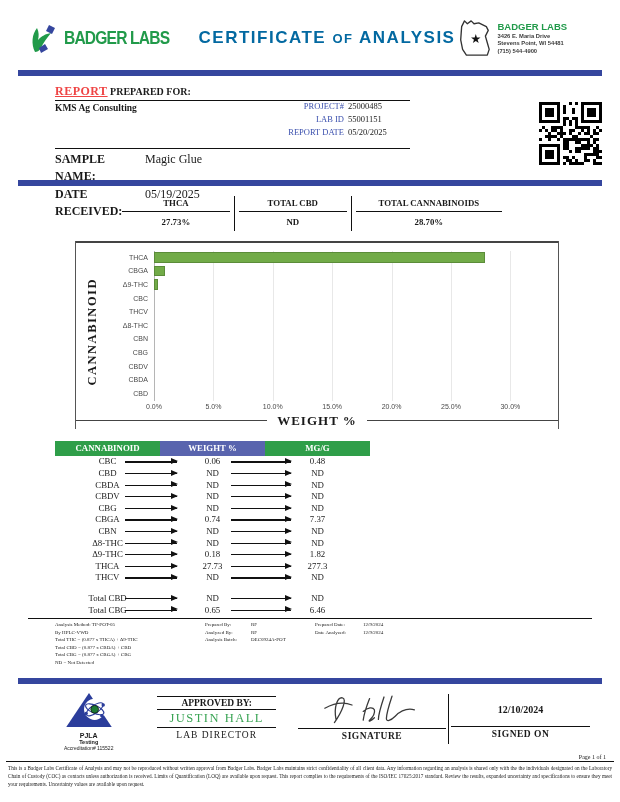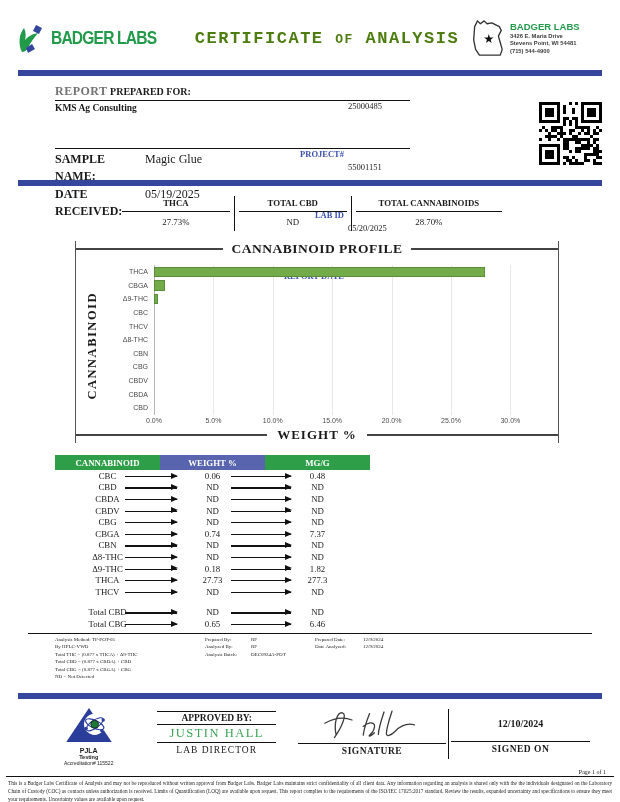--- a/index.html
+++ b/index.html
@@ -1,49 +1,49 @@
 <!DOCTYPE html>
 <html><head>
 <meta charset="utf-8">
 <style>
   html,body{margin:0;padding:0;background:#fff;}
   .page{width:620px;height:802px;background:#fff;position:relative;font-family:"Liberation Serif",serif;color:#1a1a1a;overflow:hidden;}
 
   
-  .hdr{display:flex;align-items:center;justify-content:space-between;padding:12px 14px 6px 16px;height:52px;}
+  .hdr{display:flex;align-items:center;justify-content:center;padding:12px 14px 6px 16px;height:52px;}
   .brandL{display:flex;align-items:center;gap:5px;width:170px;}
   .brandL .bname{font-family:"Liberation Sans",sans-serif;font-weight:bold;font-size:19px;color:#219a4a;letter-spacing:-1px;transform:scaleX(.82);transform-origin:left;white-space:nowrap;}
-  .ctitle{font-family:Liberation Mono, monospace;font-weight:bold;font-size:17px;letter-spacing:1.5px;color:#4d7c0f;white-space:nowrap;}
+  .ctitle{font-family:Liberation Sans, sans-serif;font-weight:bold;font-size:17px;letter-spacing:1.5px;color:#0369a1;white-space:nowrap;}
   .ctitle .of{font-size:13px;}
   .brandR{display:flex;align-items:center;gap:4px;width:138px;}
   .brandR .txt{font-family:"Liberation Sans",sans-serif;line-height:1.25;}
   .brandR .bname{font-weight:bold;font-size:9.5px;color:#219a4a;letter-spacing:0;}
   .brandR .addr{font-size:5.8px;font-weight:bold;color:#3c3c3c;}
   .bluebar{height:6px;background:#35469e;margin:0 18px;}
 
   
   .report{position:relative;margin:8px 30px 6px 55px;height:90px;}
   .rp-head{font-weight:bold;font-size:10px;border-bottom:1.3px solid #111;width:355px;padding-bottom:1px;}
-  .rp-head .rw{color:#737373;font-size:12px;letter-spacing:.5px;}
+  .rp-head .rw{color:#ef4444;font-size:12px;text-decoration:underline;letter-spacing:.5px;}
   .client{font-weight:bold;font-size:9.5px;margin-top:2px;}
   .fields{position:absolute;top:16px;left:0;width:355px;}
   .frow{display:flex;justify-content:flex-end;font-size:8.5px;line-height:1.5;}
-  .flab{color:#3b50ae;font-weight:bold;text-align:right;margin-top:48px;}
+  .flab{color:#3b50ae;font-weight:normal;text-align:right;}
   .fval{width:62px;text-align:left;padding-left:4px;}
   .sampleline{position:absolute;top:64px;left:0;width:355px;border-top:1.3px solid #111;padding-top:2px;}
   .srow{display:flex;font-size:12px;line-height:1.45;}
   .slab{font-weight:bold;width:90px;}
   .qrbox{position:absolute;right:-12px;top:18px;}
 
   
   .summary{display:flex;margin:10px 0 4px 118px;width:388px;}
   .scol{text-align:center;padding:0 4px;}
   .scol1{width:112px;}.scol2{width:112px;border-left:1px solid #111;border-right:1px solid #111;}.scol3{width:152px;}
   .sh{font-weight:bold;font-size:8.8px;padding:2px 0 3px;border-bottom:1.4px solid #111;}
-  .sv{font-weight:normal;font-size:8.8px;padding:5px 0 4px;}
+  .sv{font-weight:bold;font-size:8.8px;padding:5px 0 4px;}
 
   
   .chartbox{margin:10px 60px 0 75px;width:482px;border-left:1.6px solid #555;border-right:1.6px solid #555;}
   .trow{display:flex;align-items:center;}
   .trow .ln{flex:1;height:1.6px;background:#444;}
   .trow .ttl{font-weight:bold;font-size:13.5px;letter-spacing:.5px;padding:0 8px;white-space:nowrap;}
   .trow .xl{font-weight:bold;font-size:13px;letter-spacing:1px;padding:0 10px;white-space:nowrap;}
   .cbody{display:flex;padding:8px 0 0 6px;}
   .ylab{width:20px;display:flex;align-items:center;justify-content:center;}
   .ylab span{transform:rotate(180deg);writing-mode:vertical-rl;font-weight:bold;font-size:12.5px;letter-spacing:1.5px;}
@@ -406,21 +406,20 @@
     </div>
     <div class="scol scol3">
       <div class="sh">TOTAL CANNABINOIDS</div>
       <div class="sv">28.70%</div>
     </div>
   </div>
 
   <div class="chartbox">
     <div class="trow">
       <div class="ln"></div>
-      <div class="ttl">CANNABINOID PROFILE</div>
       <div class="ln"></div>
     </div>
     <div class="cbody">
       <div class="ylab">
           <span>CANNABINOID</span>
         </div>
       <div class="cplotwrap">
         <div class="cplot" id="cplot">
             <div class="grid axis" style="left: 0%;"></div>
             <div class="grid" style="left: 15.1515%;"></div>

